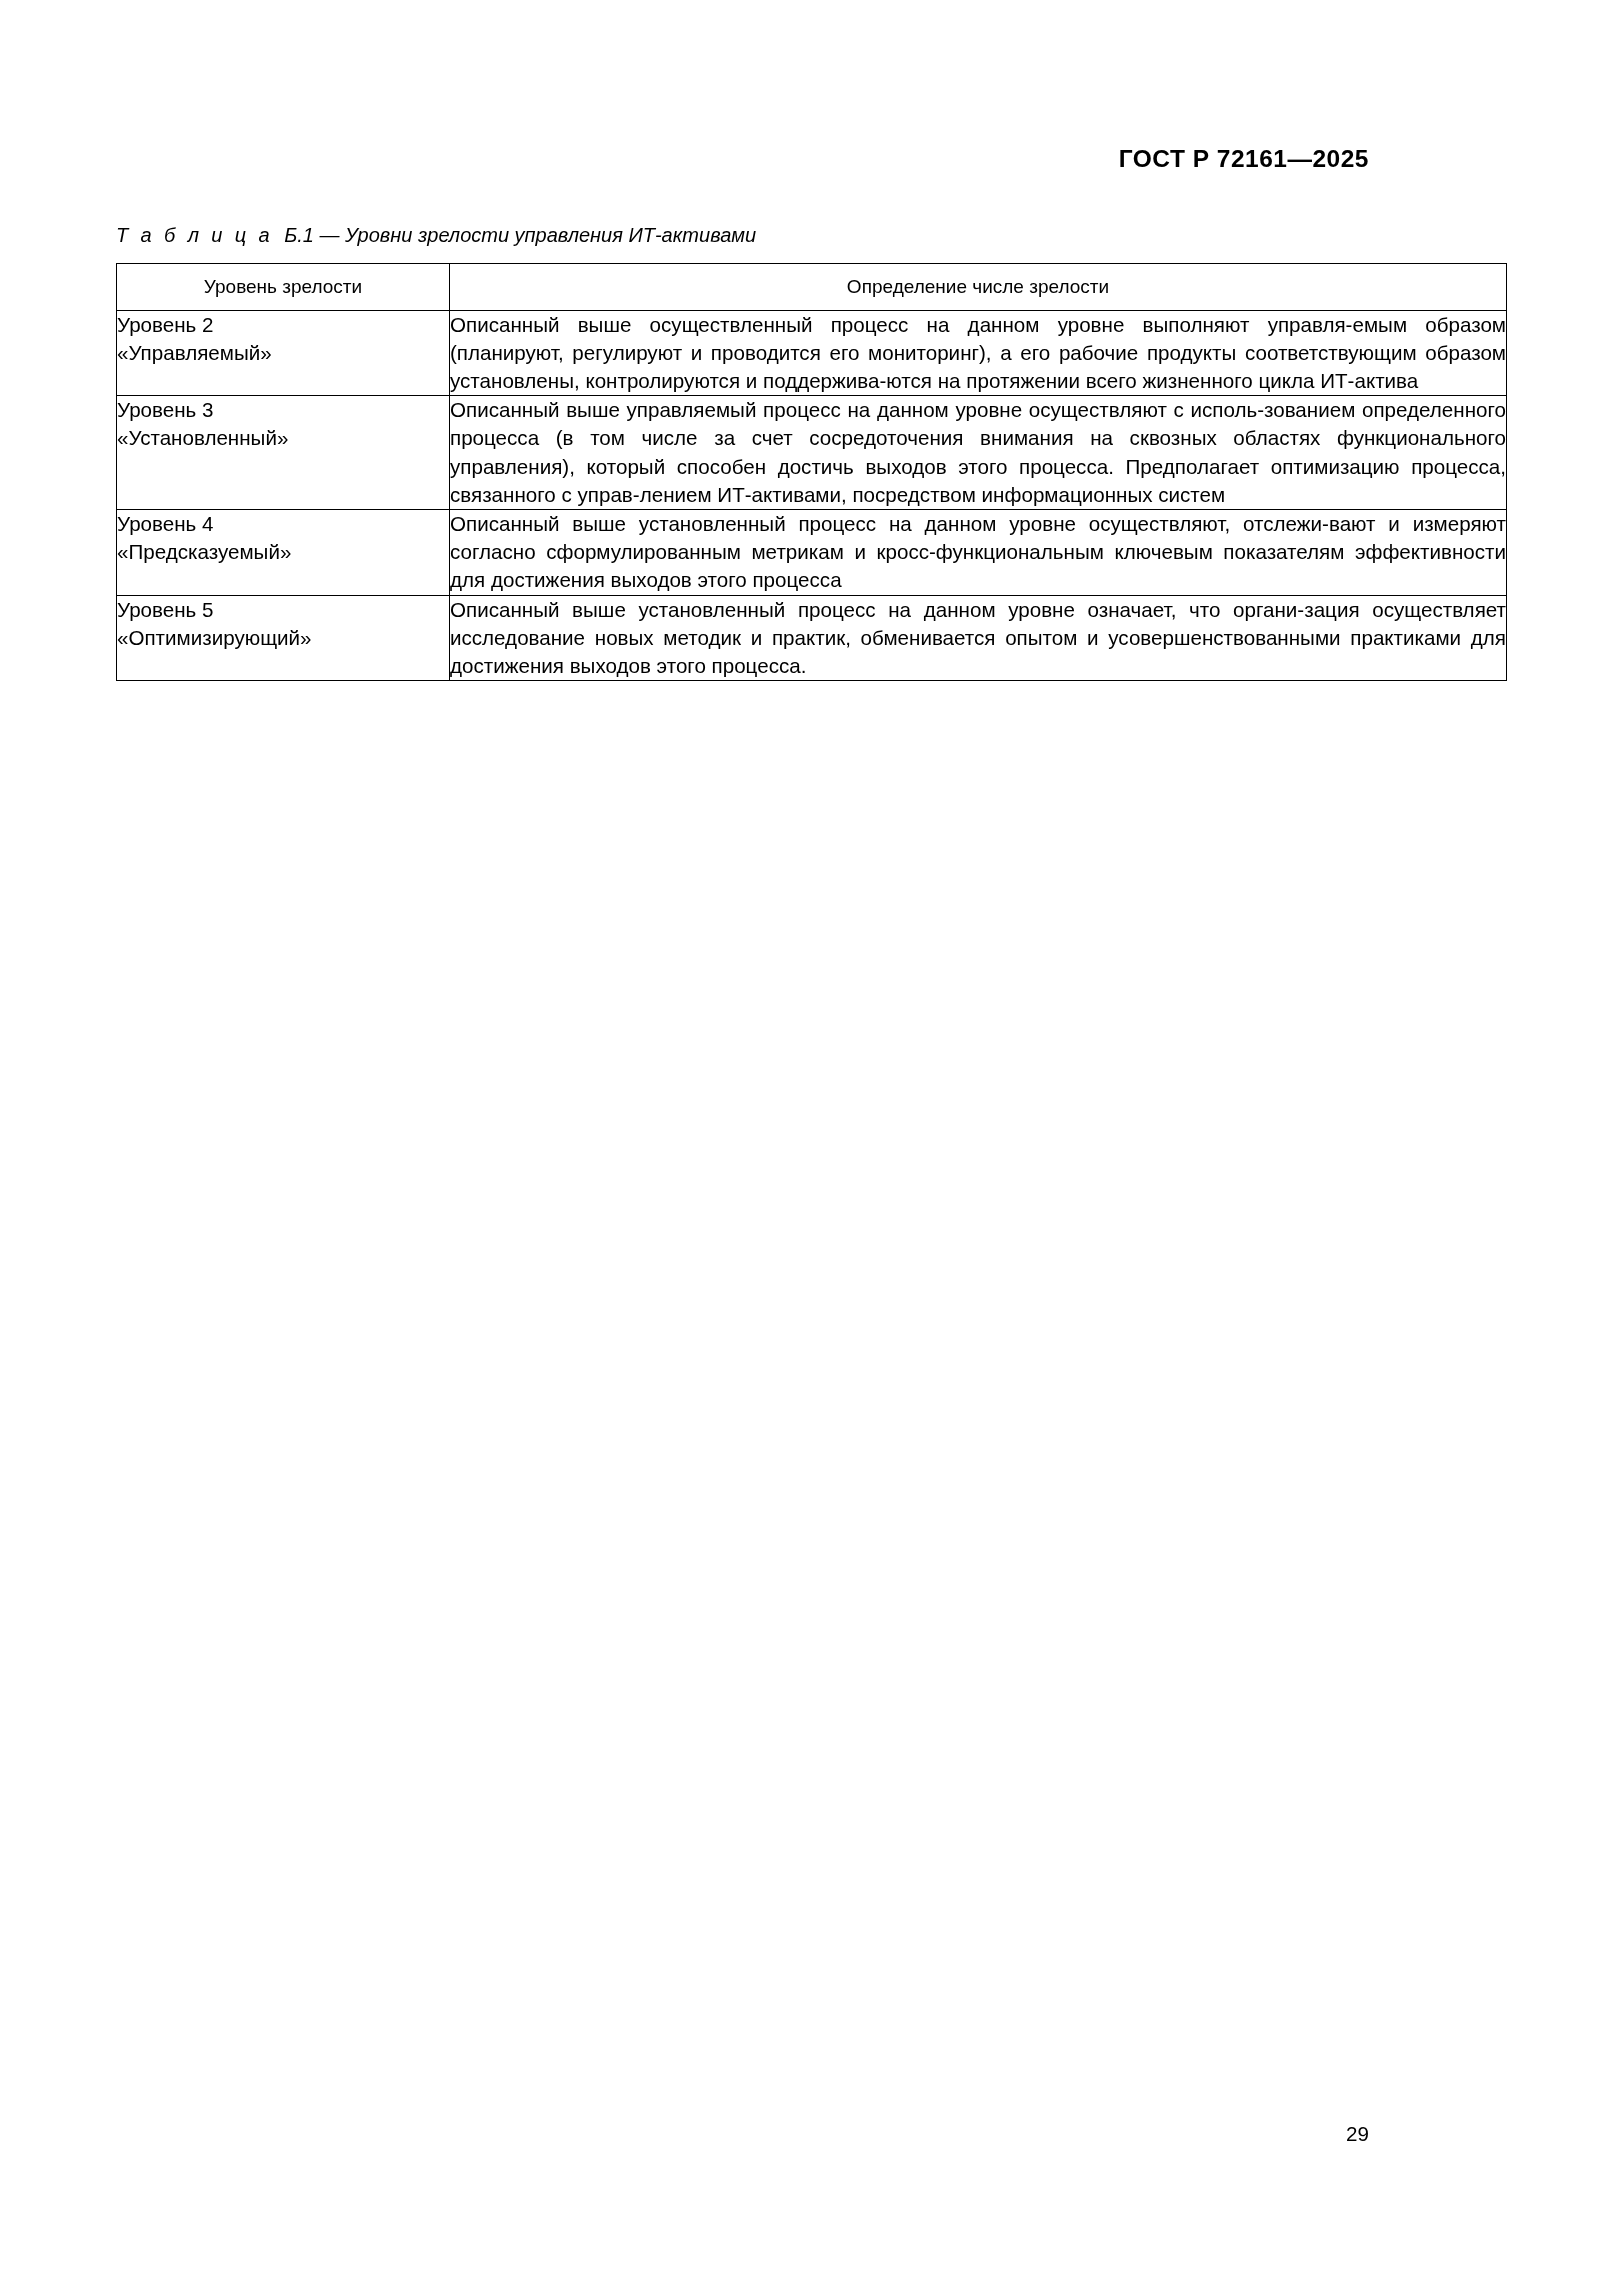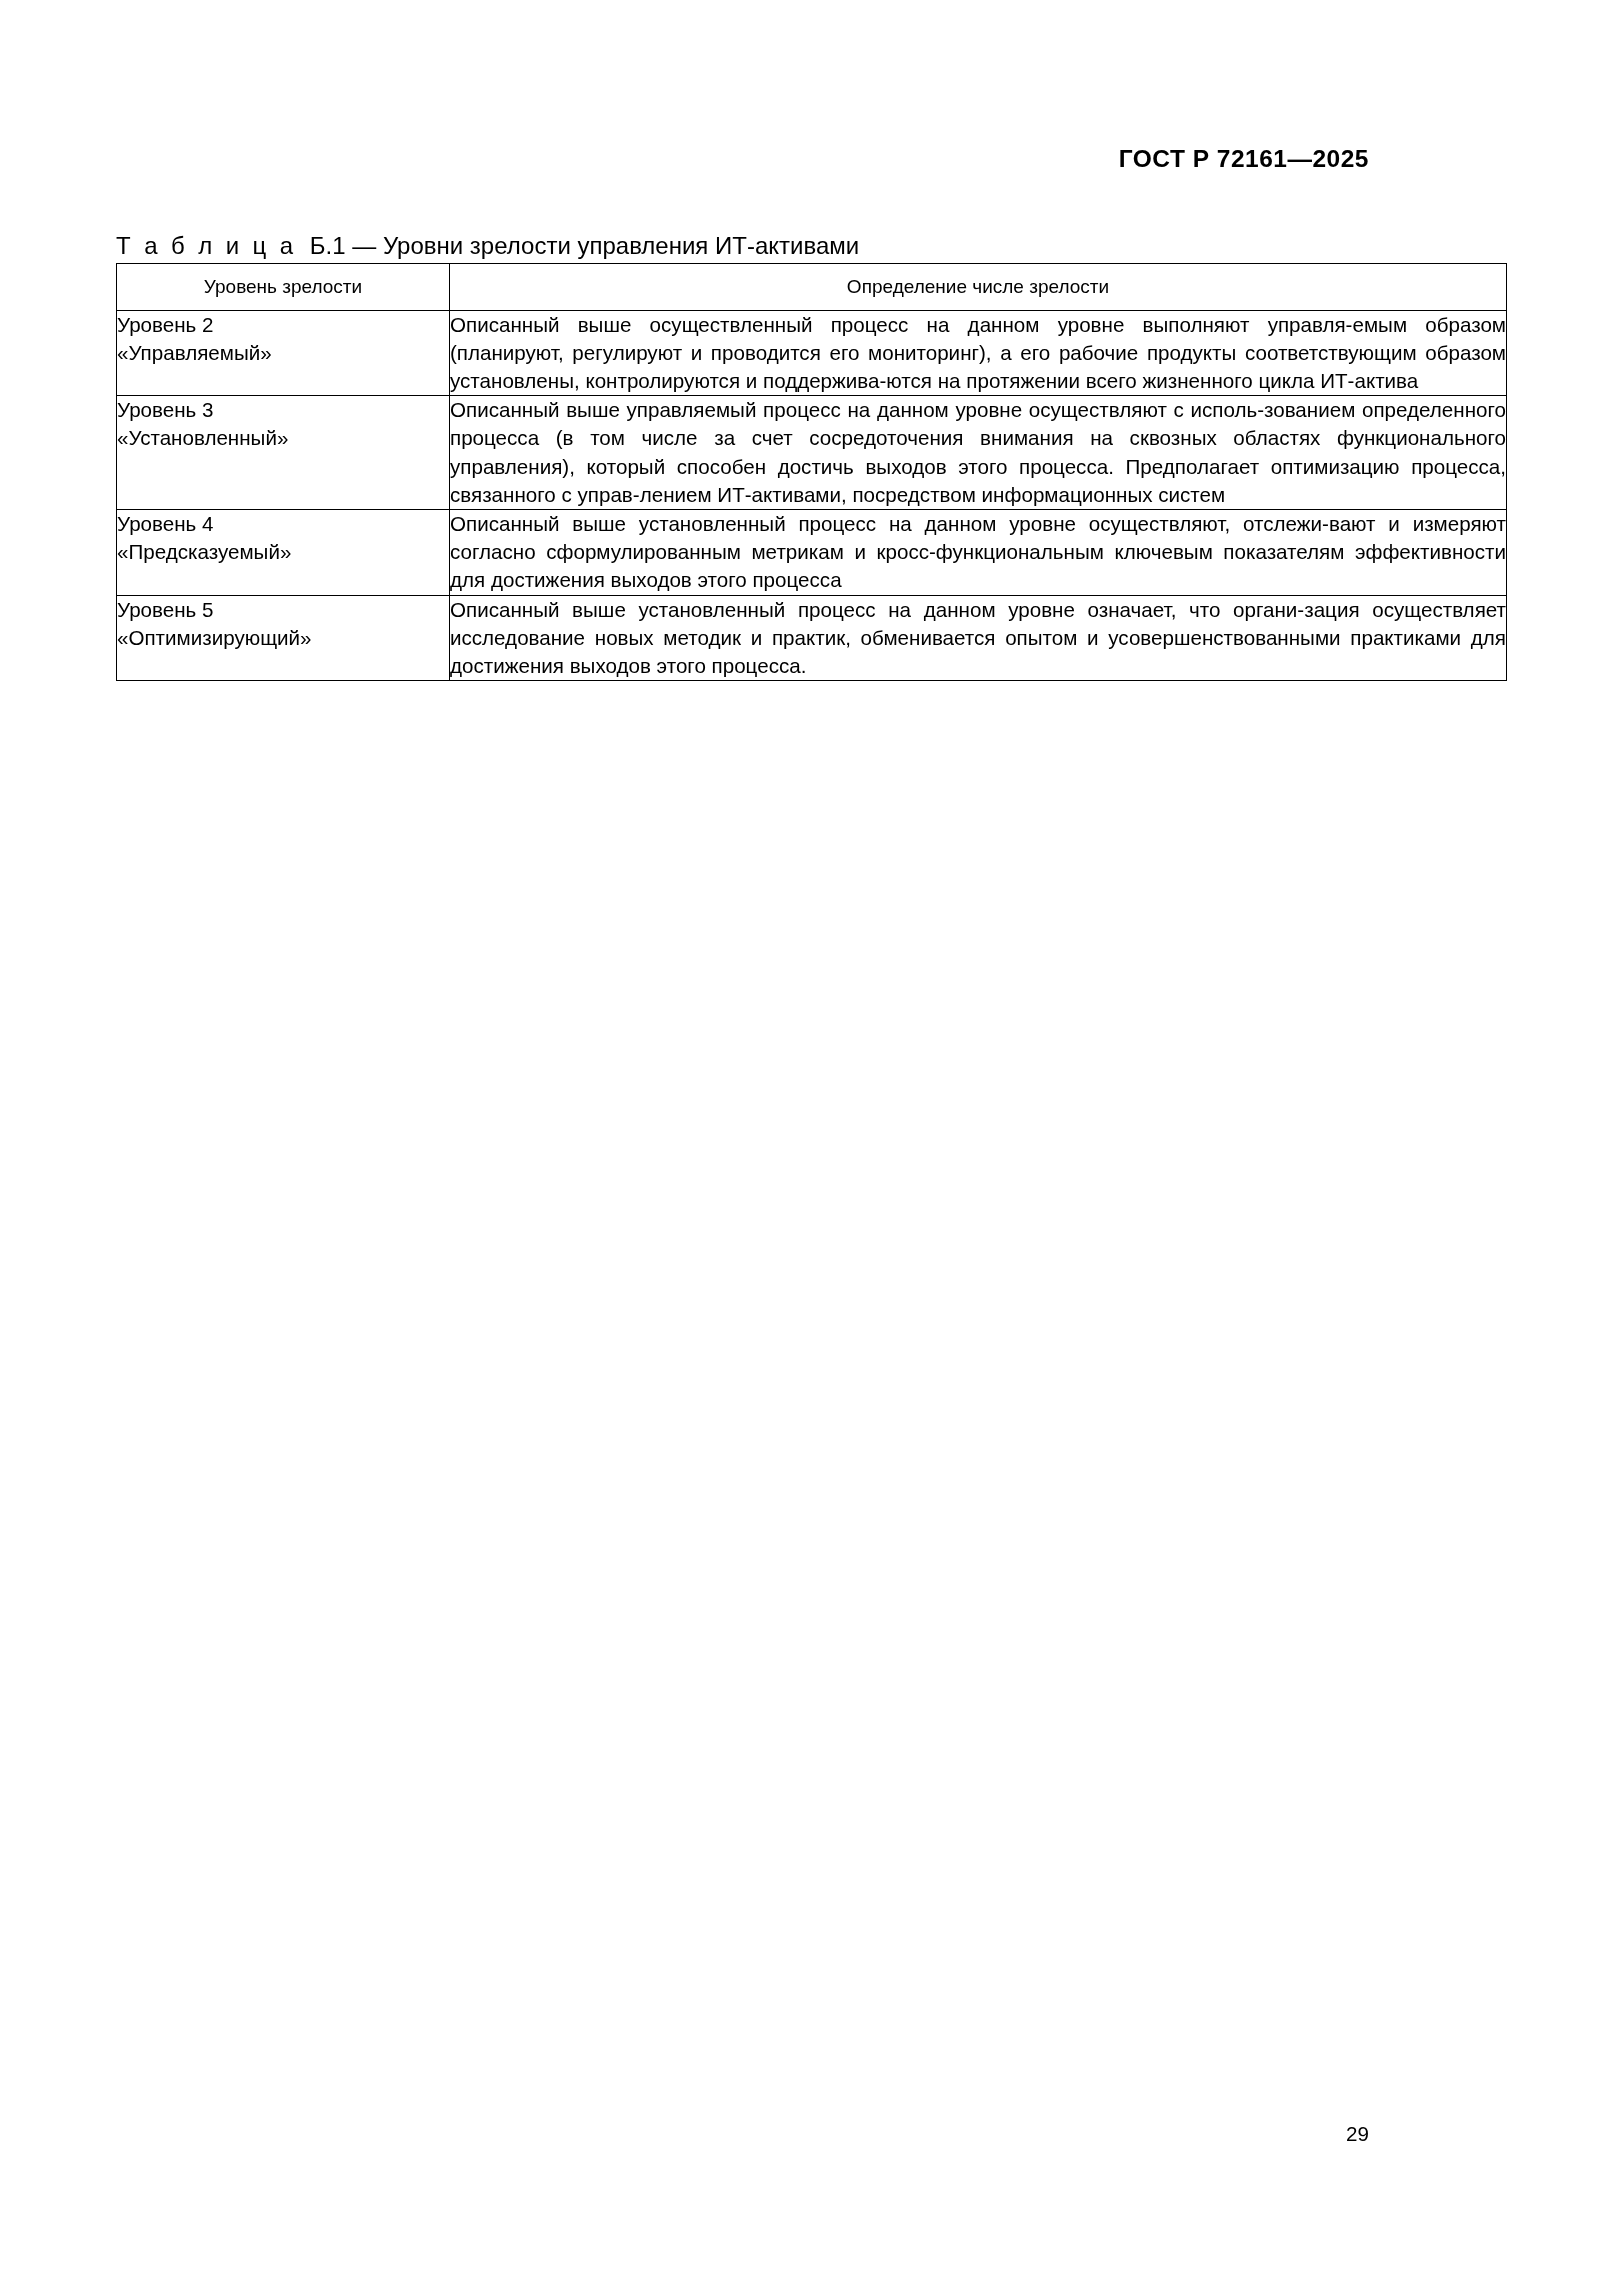--- a/index.html
+++ b/index.html
@@ -25,24 +25,25 @@
     position: absolute;
     top: 145px;
     right: 116px;
     font-size: 24.5px;
     font-weight: bold;
     letter-spacing: 0.5px;
     white-space: nowrap;
   }
   .table-caption {
     position: absolute;
-    top: 232px;
+    top: 224px;
     left: 116px;
-    font-size: 24px;
+    font-size: 20px;
     white-space: nowrap;
+    font-style: italic;
   }
   .table-caption .spaced {
     letter-spacing: 3.4px;
   }
   table.maturity {
     position: absolute;
     top: 263px;
     left: 116px;
     width: 1390px;
     border-collapse: collapse;

